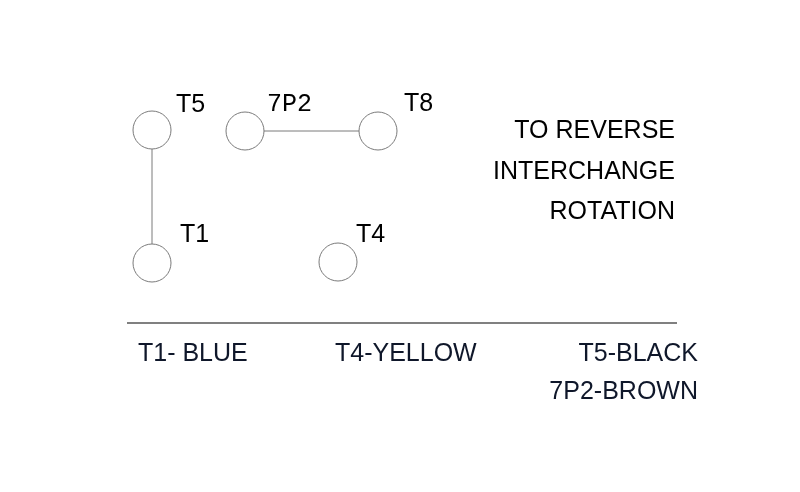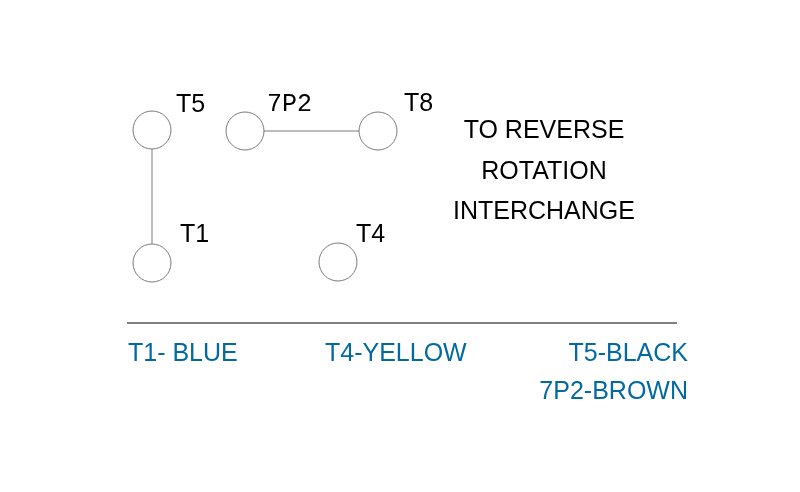--- a/index.html
+++ b/index.html
@@ -26,40 +26,41 @@
     font-size: 25px;
     line-height: 25px;
     white-space: nowrap;
     color: #000000;
   }
   .note {
     position: absolute;
     left: 413px;
     top: 109px;
     width: 262px;
-    text-align: center;
+    text-align: right;
     font-size: 25px;
     line-height: 40.5px;
     color: #000000;
   }
   .divider {
     position: absolute;
     left: 127px;
     top: 322px;
     width: 550px;
     height: 2px;
     background: #808080;
   }
   .legend-col {
     position: absolute;
     top: 334px;
     font-size: 25px;
     line-height: 37.5px;
     white-space: nowrap;
-    color: #0369a1;
+    color: #0f172a;
+    margin-left: 10px;
   }
   .legend-col-0 { left: 128px; text-align: left; }
   .legend-col-1 { left: 325px; text-align: center; }
   .legend-col-2 { left: 530px; width: 158px; text-align: right; }
 </style>
 </head>
 <body>
 
 <div class="canvas">
   <svg id="diagram-svg" width="800" height="492">
@@ -73,22 +74,22 @@
     </svg>
   <div id="terminal-labels">
       <div class="terminal-label" style="left: 176px; top: 91px; text-align: center;">T5</div>
       <div class="terminal-label" style="left: 267px; top: 92px; font-family: Liberation Mono, monospace;">7P2</div>
       <div class="terminal-label" style="left: 404px; top: 90px;">T8</div>
       <div class="terminal-label" style="left: 180px; top: 221px;">T1</div>
       <div class="terminal-label" style="left: 356px; top: 221px;">T4</div>
     </div>
   <div class="note" id="note-block">
       <div>TO REVERSE</div>
+      <div>INTERCHANGE</div>
       <div>ROTATION</div>
-      <div>INTERCHANGE</div>
     </div>
   <div class="divider"></div>
   <div id="legend">
       <div class="legend-col legend-col-0">
         <div>T1- BLUE</div>
       </div>
       <div class="legend-col legend-col-1">
         <div>T4-YELLOW</div>
       </div>
       <div class="legend-col legend-col-2">

